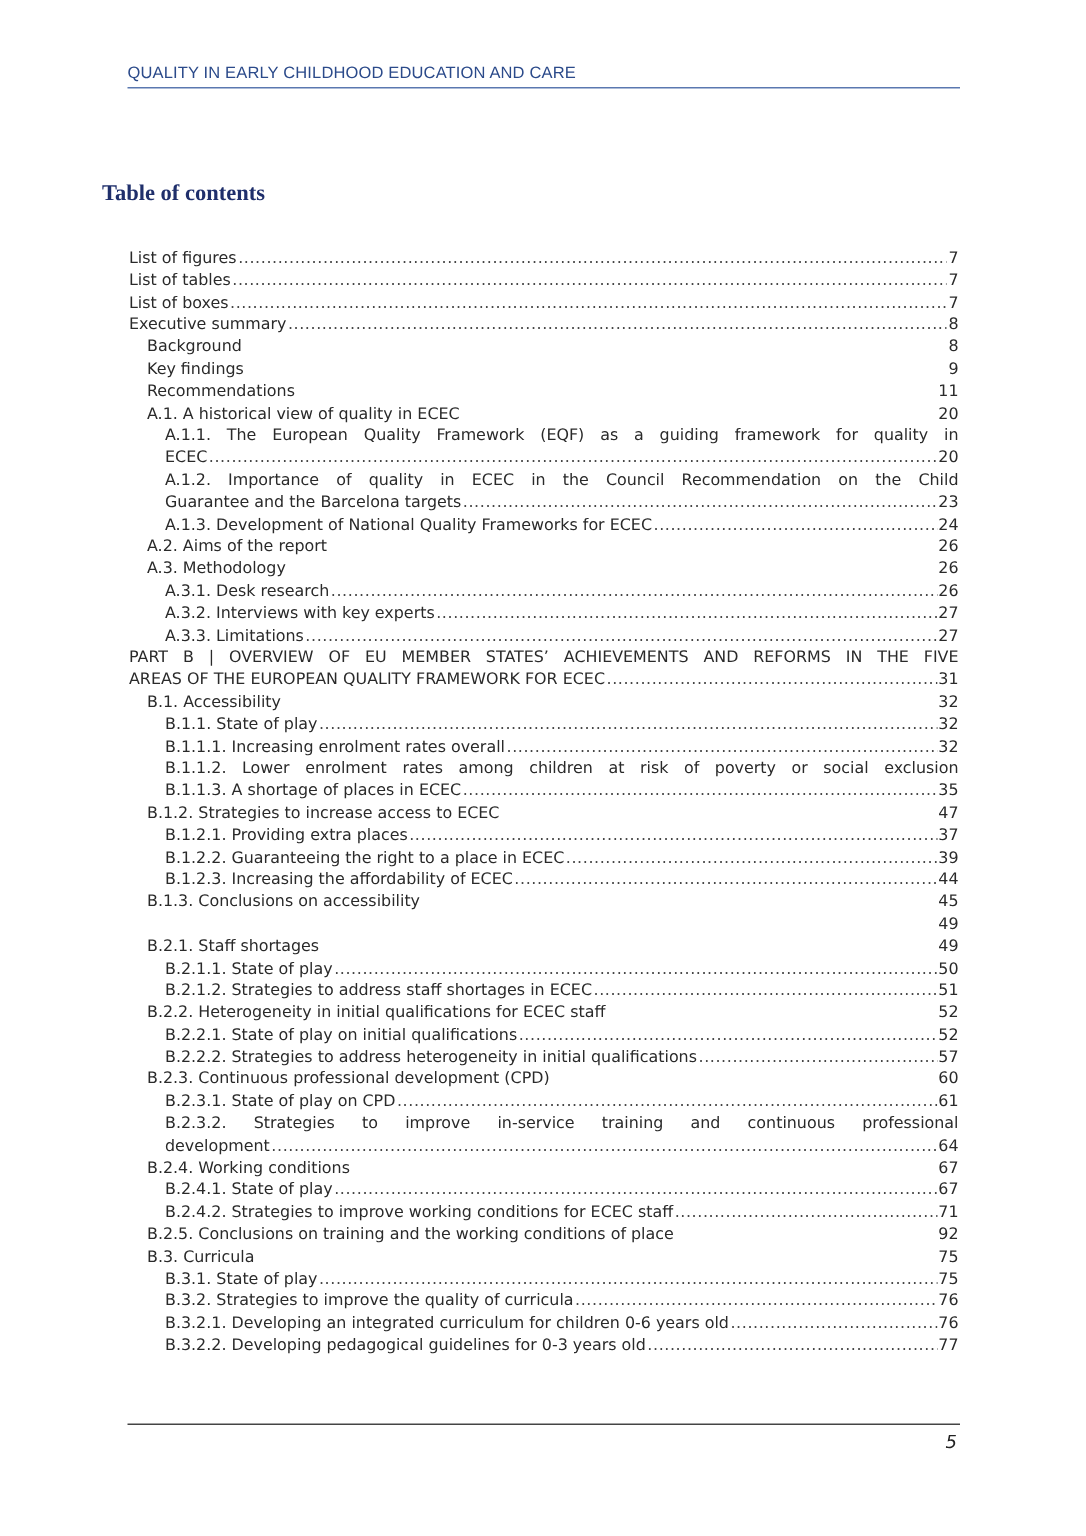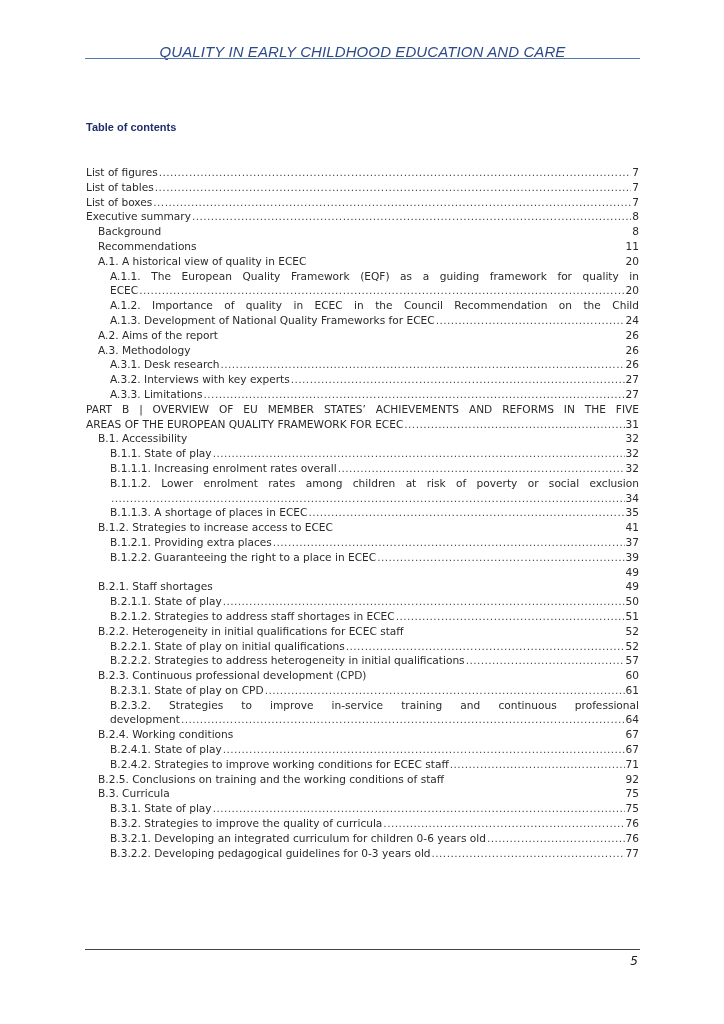--- a/index.html
+++ b/index.html
@@ -1,23 +1,23 @@
 <!DOCTYPE html>
 <html><head>
 <meta charset="utf-8">
 <style>
   html, body { margin: 0; padding: 0; background: #ffffff; }
   body { width: 724px; height: 1024px; position: relative; overflow: hidden;
          font-family: "DejaVu Sans", sans-serif; color: #222; }
-  .running-header { position: absolute; top: 43px; left: 85px; width: 555px; text-align: center;
-         font-family: "Liberation Sans", sans-serif; font-size: 15px; color: #2b4a8a; letter-spacing: 0.1px; font-style: italic; }
+  .running-header { position: absolute; top: 43px; left: 85px; width: 555px; text-align: left;
+         font-family: "Liberation Sans", sans-serif; font-size: 11px; color: #2b4a8a; letter-spacing: 0.1px; }
   .header-rule { position: absolute; top: 58px; left: 85px; width: 555px; height: 0;
          border-top: 1px solid #5a78b0; }
-  .toc-title { position: absolute; top: 121px; left: 86px; font-family: Liberation Sans, sans-serif;
-         font-weight: bold; font-size: 11px; color: #1f2f6b; margin: 0; }
+  .toc-title { position: absolute; top: 121px; left: 68px; font-family: Liberation Serif, serif;
+         font-weight: bold; font-size: 15px; color: #1f2f6b; margin: 0; }
   .toc { position: absolute; top: 165px; left: 86px; width: 553px; }
   .toc-entry { font-size: 10.6px; line-height: 14.8px; color: #2a2a2a; position: relative; }
   .toc-entry.l0 { padding-left: 0; }
   .toc-entry.l1 { padding-left: 12px; }
   .toc-entry.l2 { padding-left: 24px; }
   .row { display: flex; align-items: flex-start; white-space: nowrap; }
   .row .txt { flex: 0 0 auto; }
   .row .leader { flex: 1 1 auto; overflow: hidden; margin: 0 1px; color: #444; letter-spacing: 0.4px; }
   .row .leader::before { content: "...................................................................................................................................................................................................................................................................."; }
   .row .pg { flex: 0 0 auto; text-align: right; }
@@ -66,20 +66,27 @@
     </div>
     <div class="toc-entry l1">
       <div class="row noleader">
         <span class="txt">Background</span>
         <span class="spacer"></span>
         <span class="pg">8</span>
       </div>
     </div>
     <div class="toc-entry l1">
       <div class="row noleader">
+        <span class="txt">Key findings</span>
+        <span class="spacer"></span>
+        <span class="pg">9</span>
+      </div>
+    </div>
+    <div class="toc-entry l1">
+      <div class="row noleader">
         <span class="txt">Recommendations</span>
         <span class="spacer"></span>
         <span class="pg">11</span>
       </div>
     </div>
     <div class="toc-entry l1">
       <div class="row noleader">
         <span class="txt">A.1. A historical view of quality in ECEC</span>
         <span class="spacer"></span>
         <span class="pg">20</span>
@@ -88,20 +95,25 @@
     <div class="toc-entry l2">
       <div class="wrap-first">A.1.1. The European Quality Framework (EQF) as a guiding framework for quality in</div>
       <div class="row">
         <span class="txt">ECEC</span>
         <span class="leader"></span>
         <span class="pg">20</span>
       </div>
     </div>
     <div class="toc-entry l2">
       <div class="wrap-first">A.1.2. Importance of quality in ECEC in the Council Recommendation on the Child</div>
+      <div class="row">
+        <span class="txt">Guarantee and the Barcelona targets</span>
+        <span class="leader"></span>
+        <span class="pg">23</span>
+      </div>
     </div>
     <div class="toc-entry l2">
       <div class="row">
         <span class="txt">A.1.3. Development of National Quality Frameworks for ECEC</span>
         <span class="leader"></span>
         <span class="pg">24</span>
       </div>
     </div>
     <div class="toc-entry l1">
       <div class="row noleader">
@@ -162,54 +174,63 @@
     </div>
     <div class="toc-entry l2">
       <div class="row">
         <span class="txt">B.1.1.1. Increasing enrolment rates overall</span>
         <span class="leader"></span>
         <span class="pg">32</span>
       </div>
     </div>
     <div class="toc-entry l2">
       <div class="wrap-first">B.1.1.2. Lower enrolment rates among children at risk of poverty or social exclusion</div>
-      <div class="row">
-        <span class="txt"></span>
-        <span class="leader"></span>
-        <span class="pg">34</span>
-      </div>
     </div>
     <div class="toc-entry l2">
       <div class="row">
         <span class="txt">B.1.1.3. A shortage of places in ECEC</span>
         <span class="leader"></span>
         <span class="pg">35</span>
       </div>
     </div>
     <div class="toc-entry l1">
       <div class="row noleader">
         <span class="txt">B.1.2. Strategies to increase access to ECEC</span>
         <span class="spacer"></span>
-        <span class="pg">41</span>
+        <span class="pg">47</span>
       </div>
     </div>
     <div class="toc-entry l2">
       <div class="row">
         <span class="txt">B.1.2.1. Providing extra places</span>
         <span class="leader"></span>
         <span class="pg">37</span>
       </div>
     </div>
     <div class="toc-entry l2">
       <div class="row">
         <span class="txt">B.1.2.2. Guaranteeing the right to a place in ECEC</span>
         <span class="leader"></span>
         <span class="pg">39</span>
       </div>
     </div>
+    <div class="toc-entry l2">
+      <div class="row">
+        <span class="txt">B.1.2.3. Increasing the affordability of ECEC</span>
+        <span class="leader"></span>
+        <span class="pg">44</span>
+      </div>
+    </div>
+    <div class="toc-entry l1">
+      <div class="row noleader">
+        <span class="txt">B.1.3. Conclusions on accessibility</span>
+        <span class="spacer"></span>
+        <span class="pg">45</span>
+      </div>
+    </div>
     <div class="toc-entry l1">
       <div class="row noleader">
         <span class="spacer"></span>
         <span class="pg">49</span>
       </div>
     </div>
     <div class="toc-entry l1">
       <div class="row noleader">
         <span class="txt">B.2.1. Staff shortages</span>
         <span class="spacer"></span>
@@ -289,21 +310,21 @@
     </div>
     <div class="toc-entry l2">
       <div class="row">
         <span class="txt">B.2.4.2. Strategies to improve working conditions for ECEC staff</span>
         <span class="leader"></span>
         <span class="pg">71</span>
       </div>
     </div>
     <div class="toc-entry l1">
       <div class="row noleader">
-        <span class="txt">B.2.5. Conclusions on training and the working conditions of staff</span>
+        <span class="txt">B.2.5. Conclusions on training and the working conditions of place</span>
         <span class="spacer"></span>
         <span class="pg">92</span>
       </div>
     </div>
     <div class="toc-entry l1">
       <div class="row noleader">
         <span class="txt">B.3. Curricula</span>
         <span class="spacer"></span>
         <span class="pg">75</span>
       </div>

